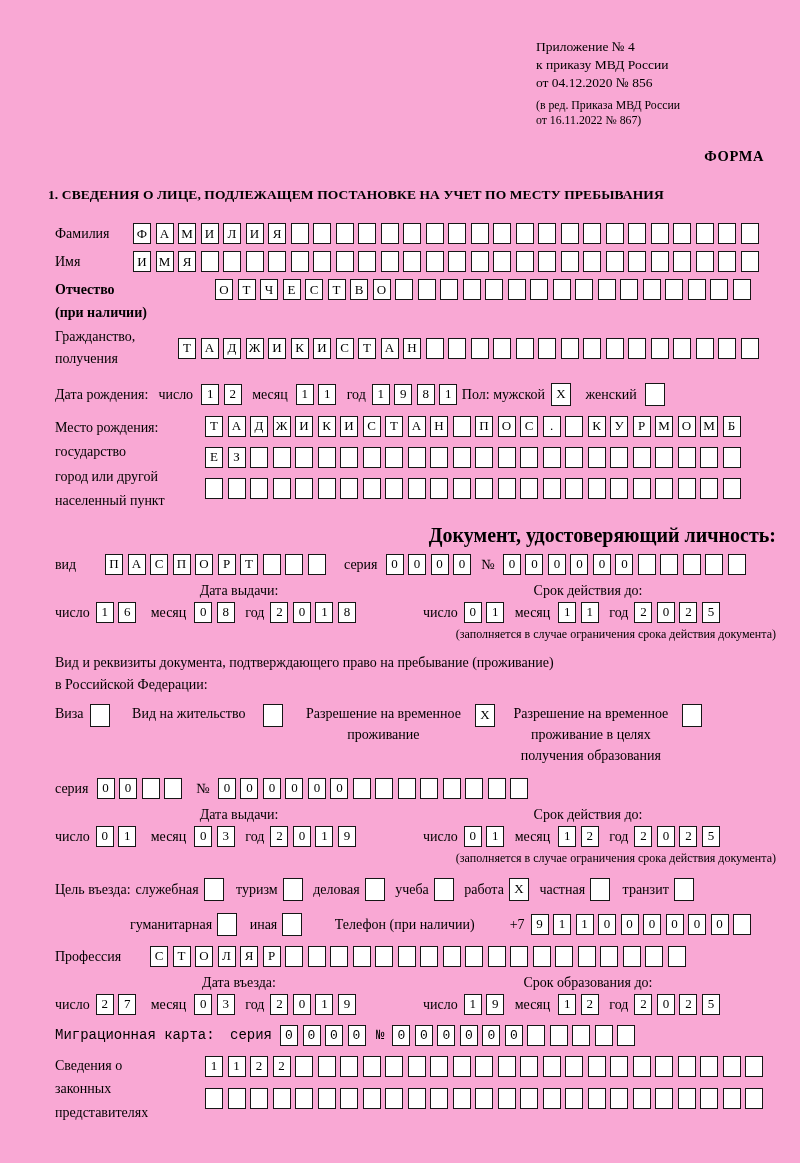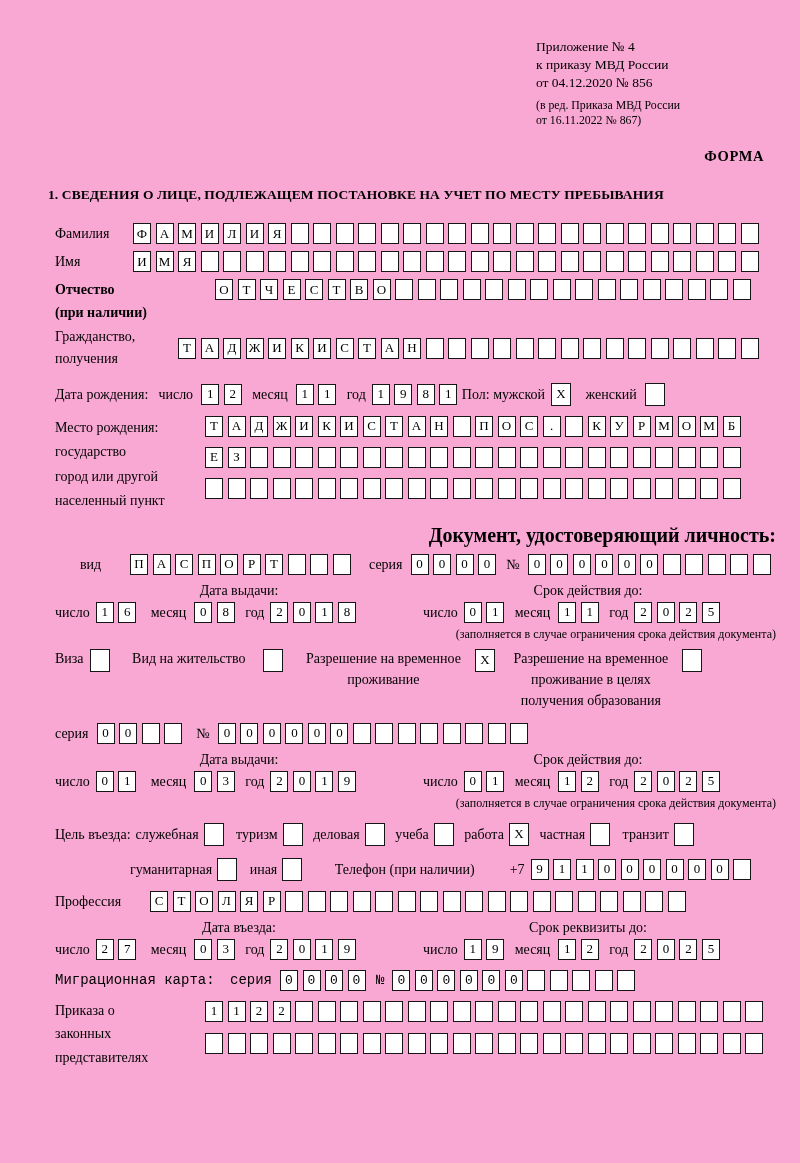--- a/index.html
+++ b/index.html
@@ -316,21 +316,21 @@
           <span class="cell"></span>
           <span class="cell"></span>
           <span class="cell"></span>
           <span class="cell"></span>
         </div>
     </div>
   </div>
 
   <div class="dochdr">Документ, удостоверяющий личность:</div>
 
-  <div class="frow" style="align-items:center;margin-left:25px;">
+  <div class="frow" style="align-items:center;">
     <span class="lbl w50">вид</span>
     <div class="cellrow">
         <span class="cell">П</span>
         <span class="cell">А</span>
         <span class="cell">С</span>
         <span class="cell">П</span>
         <span class="cell">О</span>
         <span class="cell">Р</span>
         <span class="cell">Т</span>
         <span class="cell"></span>
@@ -399,20 +399,24 @@
       <div class="cellrow">
           <span class="cell">2</span>
           <span class="cell">0</span>
           <span class="cell">2</span>
           <span class="cell">5</span>
         </div>
     </div>
   </div>
   <div class="note-r">(заполняется в случае ограничения срока действия документа)</div>
 
+  <div class="intro">
+    <div>Вид и реквизиты документа, подтверждающего право на пребывание (проживание)</div>
+    <div>в Российской Федерации:</div>
+  </div>
 
   <div class="visarow">
     <span class="lbl">Виза</span>
     <div class="cellrow cbrow ml6">
         <span class="cell"></span>
       </div>
     <span class="lbl ml18">Вид на жительство</span>
     <div class="cellrow cbrow ml18">
         <span class="cell"></span>
       </div>
@@ -588,21 +592,21 @@
         <span class="cell"></span>
         <span class="cell"></span>
         <span class="cell"></span>
         <span class="cell"></span>
         <span class="cell"></span>
       </div>
   </div>
 
   <div class="dhdr">
     <span class="l">Дата въезда:</span>
-    <span class="r">Срок реквизиты до:</span>
+    <span class="r">Срок образования до:</span>
   </div>
   <div class="drow">
     <div class="dgroup dgl">
       <span class="lbl mr6">число</span>
       <div class="cellrow">
           <span class="cell">2</span>
           <span class="cell">7</span>
         </div>
       <span class="lbl ml10 mr8">месяц</span>
       <div class="cellrow">
@@ -658,21 +662,21 @@
         <span class="cell"></span>
         <span class="cell"></span>
         <span class="cell"></span>
         <span class="cell"></span>
         <span class="cell"></span>
       </div>
   </div>
 
   <div class="reps">
     <span class="lbl2 w150" style="line-height:1.68;">
-      <span>Приказа о</span><br>
+      <span>Сведения о</span><br>
       <span>законных</span><br>
       <span>представителях</span><br>
       <br>
       <br>
       
     </span>
     <div class="stack" style="row-gap:11px;margin-top:2px;">
       <div class="cellrow">
           <span class="cell">1</span>
           <span class="cell">1</span>

